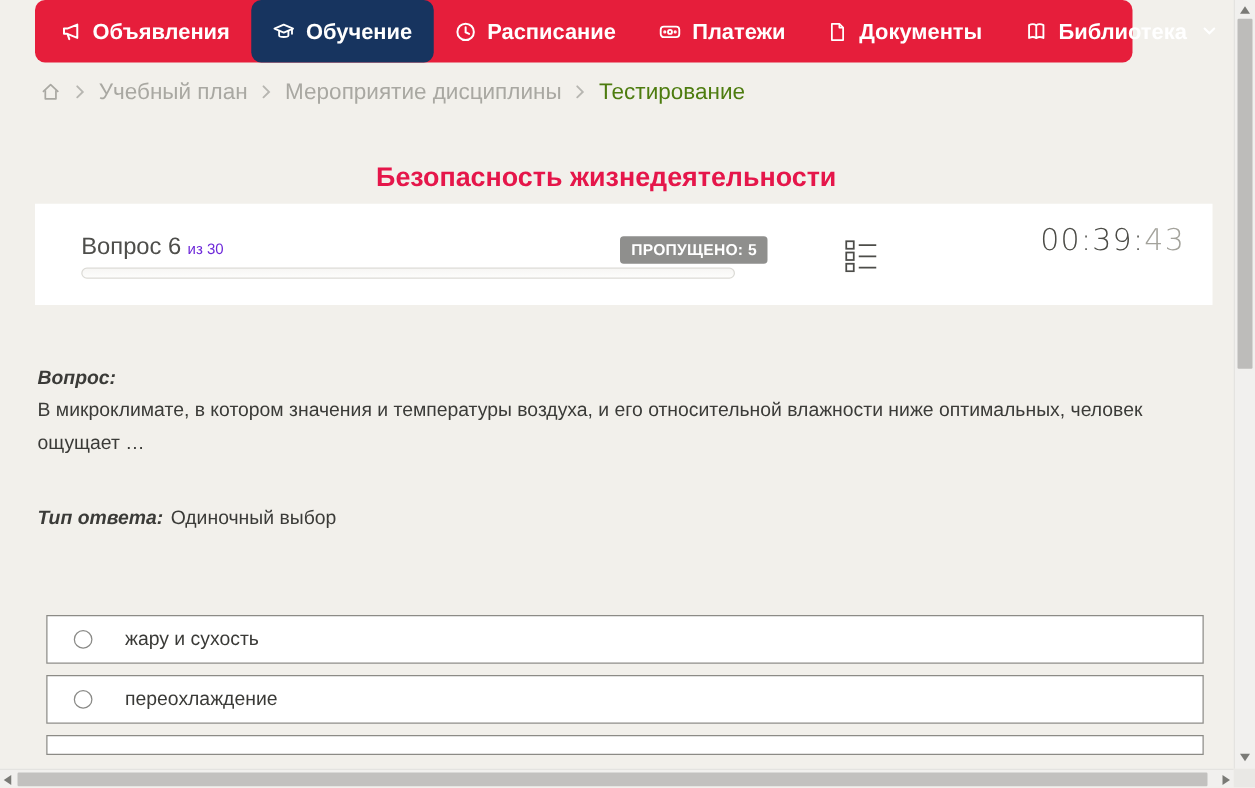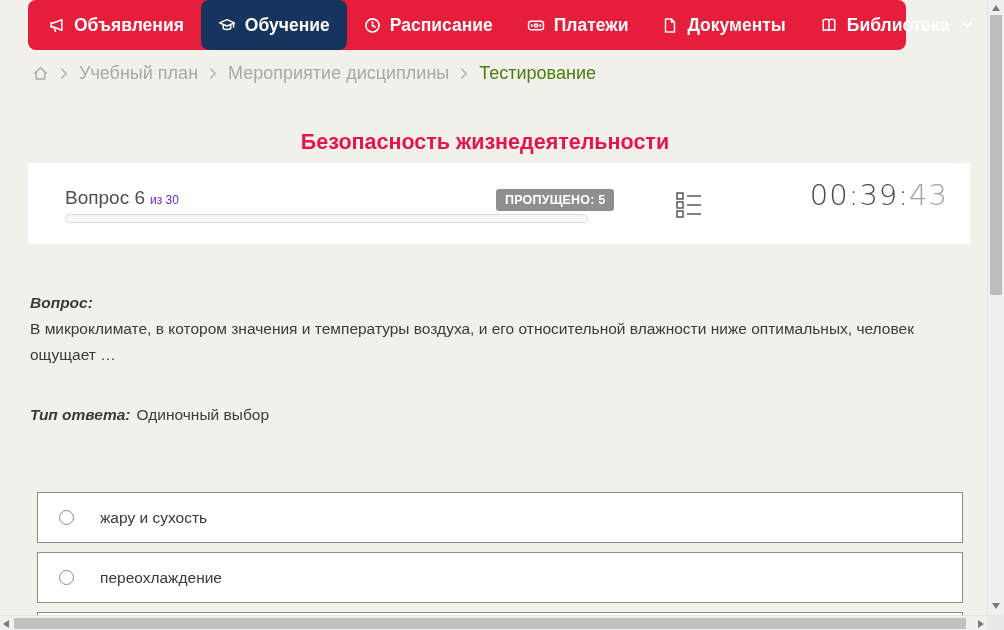--- a/index.html
+++ b/index.html
@@ -69,41 +69,41 @@
     border:1px solid #dbdad5; border-radius:5px;
     background:linear-gradient(#f7f6f4,#fdfdfc);
   }
   .progress-fill { height:100%; width:0%; background:#c9c8c2; border-radius:5px; }
   .qlist-btn {
     position:absolute; left:648px; top:28px; cursor:pointer;
   }
   .timer {
     position:absolute; right:22px; top:15px;
     font-family:"DejaVu Sans", sans-serif;
-    font-size:29px; font-weight:300; color:#4b4b46;
+    font-size:24px; font-weight:300; color:#4b4b46;
     letter-spacing:1px;
   }
   .timer .sec { color:#a3a29b; }
 
   
   .question-block {
     position:absolute; left:30px; top:290px; width:925px;
     font-size:15.5px; line-height:26px; color:#3b3b38;
   }
   .q-prompt-label { font-weight:bold; font-style:italic; }
   .answer-type-block {
     position:absolute; left:30px; top:402px;
     font-size:15.5px; line-height:26px;
   }
   .answer-type-label { font-weight:bold; font-style:italic; margin-right:6px; }
 
   
   .options { position:absolute; left:37px; top:492px; width:926px; }
   .option {
-    position:relative; width:926px; height:51px;
+    position:relative; width:926px; height:39px;
     background:#fff; border:1px solid #8c8b86;
     margin-bottom:9px; cursor:pointer;
     display:flex; align-items:center;
   }
   .option.partial { height:16px; }
   .radio {
     width:15px; height:15px; border-radius:50%;
     border:1px solid #8a8a87; background:#fff;
     margin-left:21px; flex:0 0 auto;
   }

